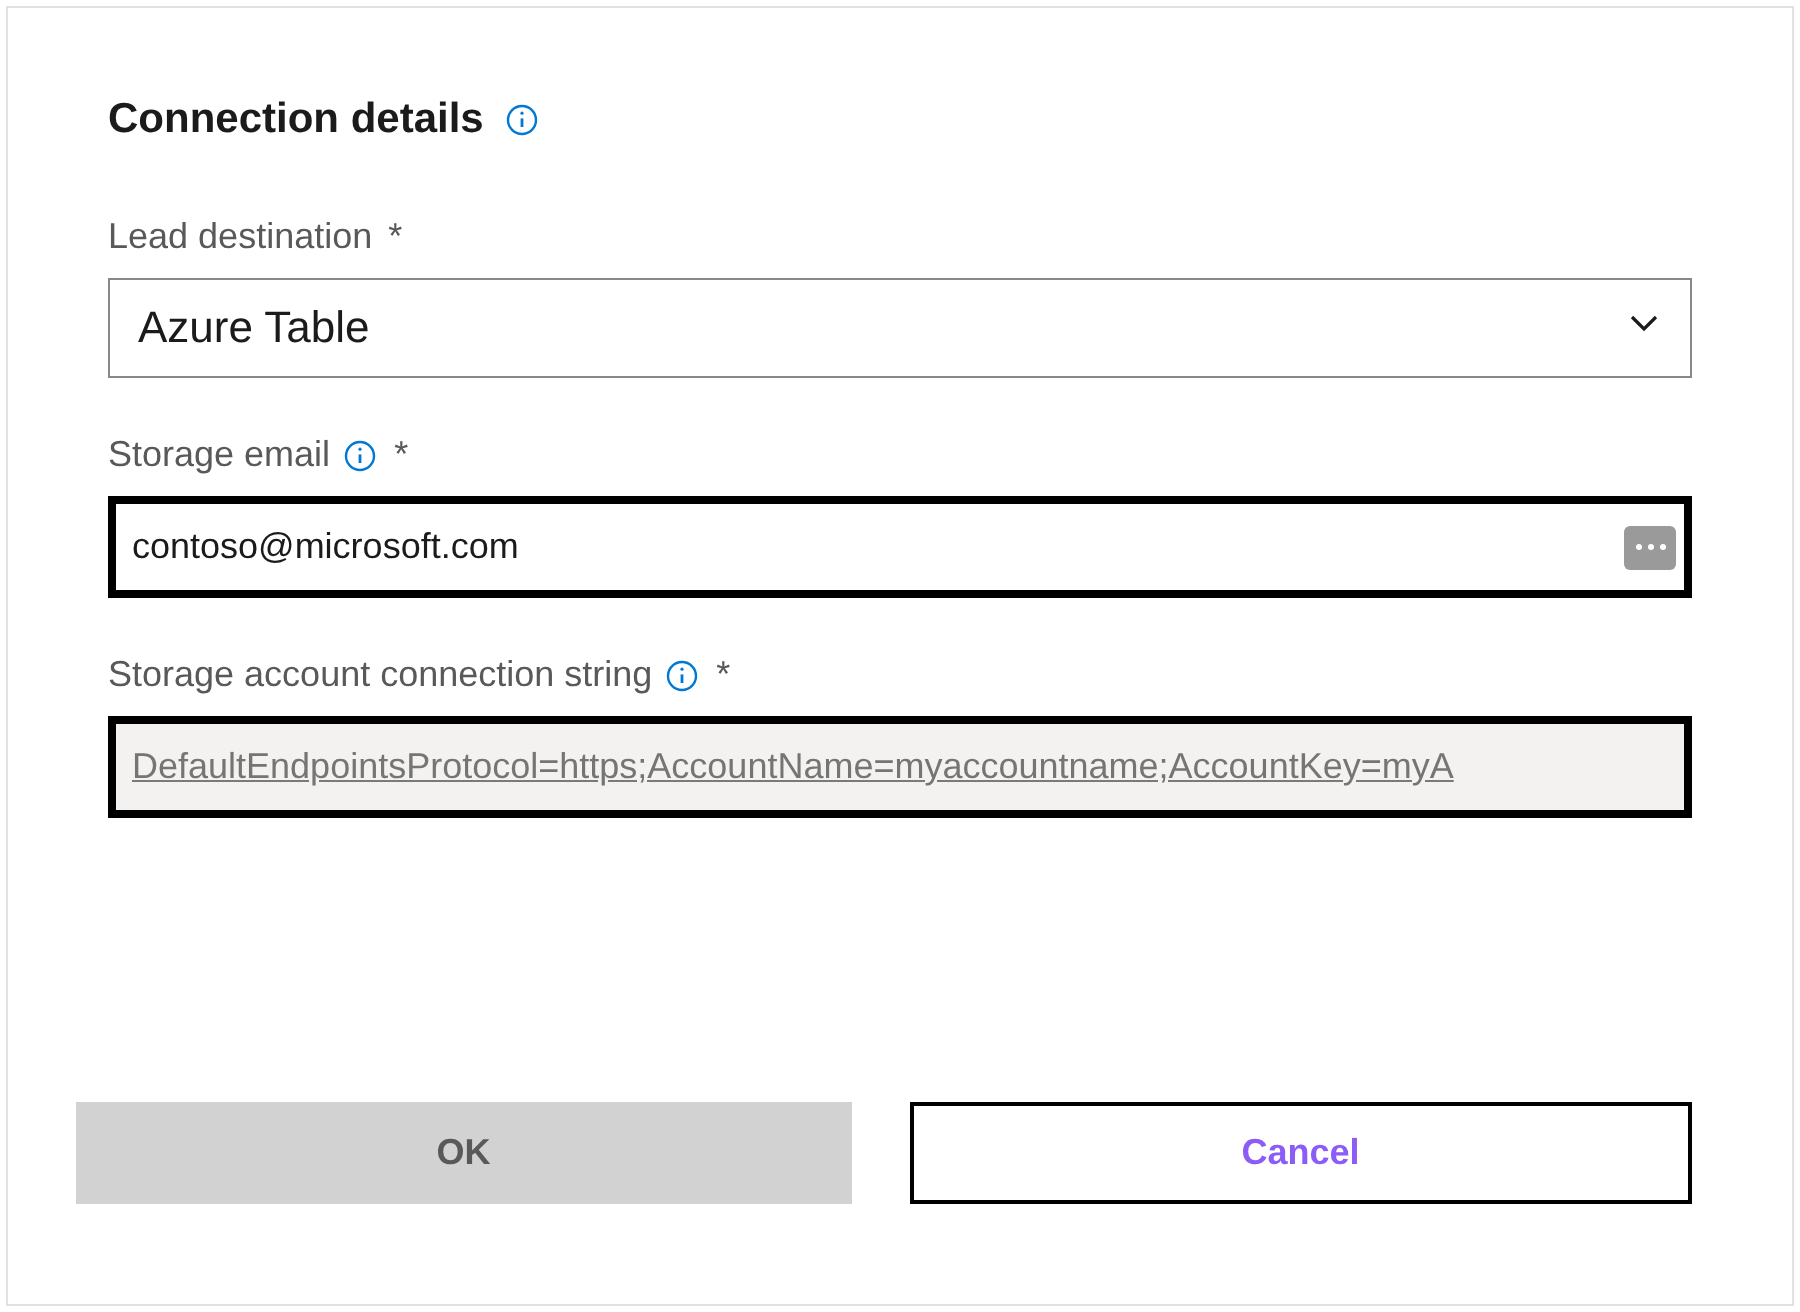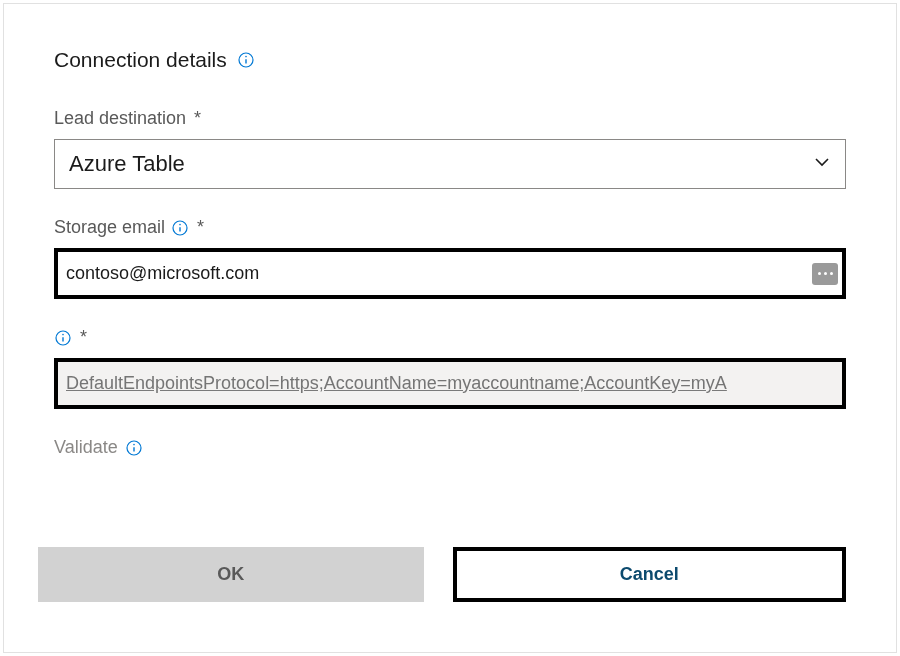--- a/index.html
+++ b/index.html
@@ -15,21 +15,21 @@
       padding: 3px;
     }
     .panel {
       border: 1px solid #e1e1e1;
       padding: 44px 50px 50px 50px;
       height: 100%;
       position: relative;
     }
     .section-title {
       font-size: 21px;
-      font-weight: 400;
+      font-weight: 700;
       color: #1b1b1b;
       margin-bottom: 36px;
       display: flex;
       align-items: center;
       gap: 10px;
     }
     .field-group {
       margin-bottom: 28px;
     }
     .field-label {
@@ -142,22 +142,22 @@
       cursor: pointer;
       font-family: inherit;
       border: none;
     }
     .btn-ok {
       background: #d2d2d2;
       color: #595959;
     }
     .btn-cancel {
       background: #fff;
-      color: #0c4a6e;
-      border: 4px solid #000000;
+      color: #8b5cf6;
+      border: 2px solid #000000;
     }
   </style>
 </head>
 <body>
 
 <div class="panel">
 
   <h2 class="section-title">
     <span>Connection details</span>
     <span class="info-icon">
@@ -201,41 +201,32 @@
       <div class="input-more-btn">
         <span class="dot"></span>
         <span class="dot"></span>
         <span class="dot"></span>
       </div>
     </div>
   </div>
 
   <div class="field-group">
     <div class="field-label">
+      <span>Storage account connection string</span>
       <span class="info-icon">
         <svg viewBox="0 0 16 16" fill="none" stroke="#0078d4" stroke-width="1.2">
           <circle cx="8" cy="8" r="7"></circle>
           <line x1="8" y1="7.2" x2="8" y2="11.5" stroke-width="1.4"></line>
           <circle cx="8" cy="4.6" r="0.8" fill="#0078d4" stroke="none"></circle>
         </svg>
       </span>
       <span class="required-asterisk">*</span>
     </div>
     <input type="text" class="text-input disabled" disabled="" placeholder="DefaultEndpointsProtocol=https;AccountName=myaccountname;AccountKey=myA" style="">
   </div>
 
-  <div class="validate-link">
-    <span>Validate</span>
-    <span class="info-icon">
-      <svg viewBox="0 0 16 16" fill="none" stroke="#0078d4" stroke-width="1.2">
-        <circle cx="8" cy="8" r="7"></circle>
-        <line x1="8" y1="7.2" x2="8" y2="11.5" stroke-width="1.4"></line>
-        <circle cx="8" cy="4.6" r="0.8" fill="#0078d4" stroke="none"></circle>
-      </svg>
-    </span>
-  </div>
 
   <div class="button-row">
     <button class="btn btn-ok">OK</button>
     <button class="btn btn-cancel">Cancel</button>
   </div>
 
 </div>
 
 </body></html>

